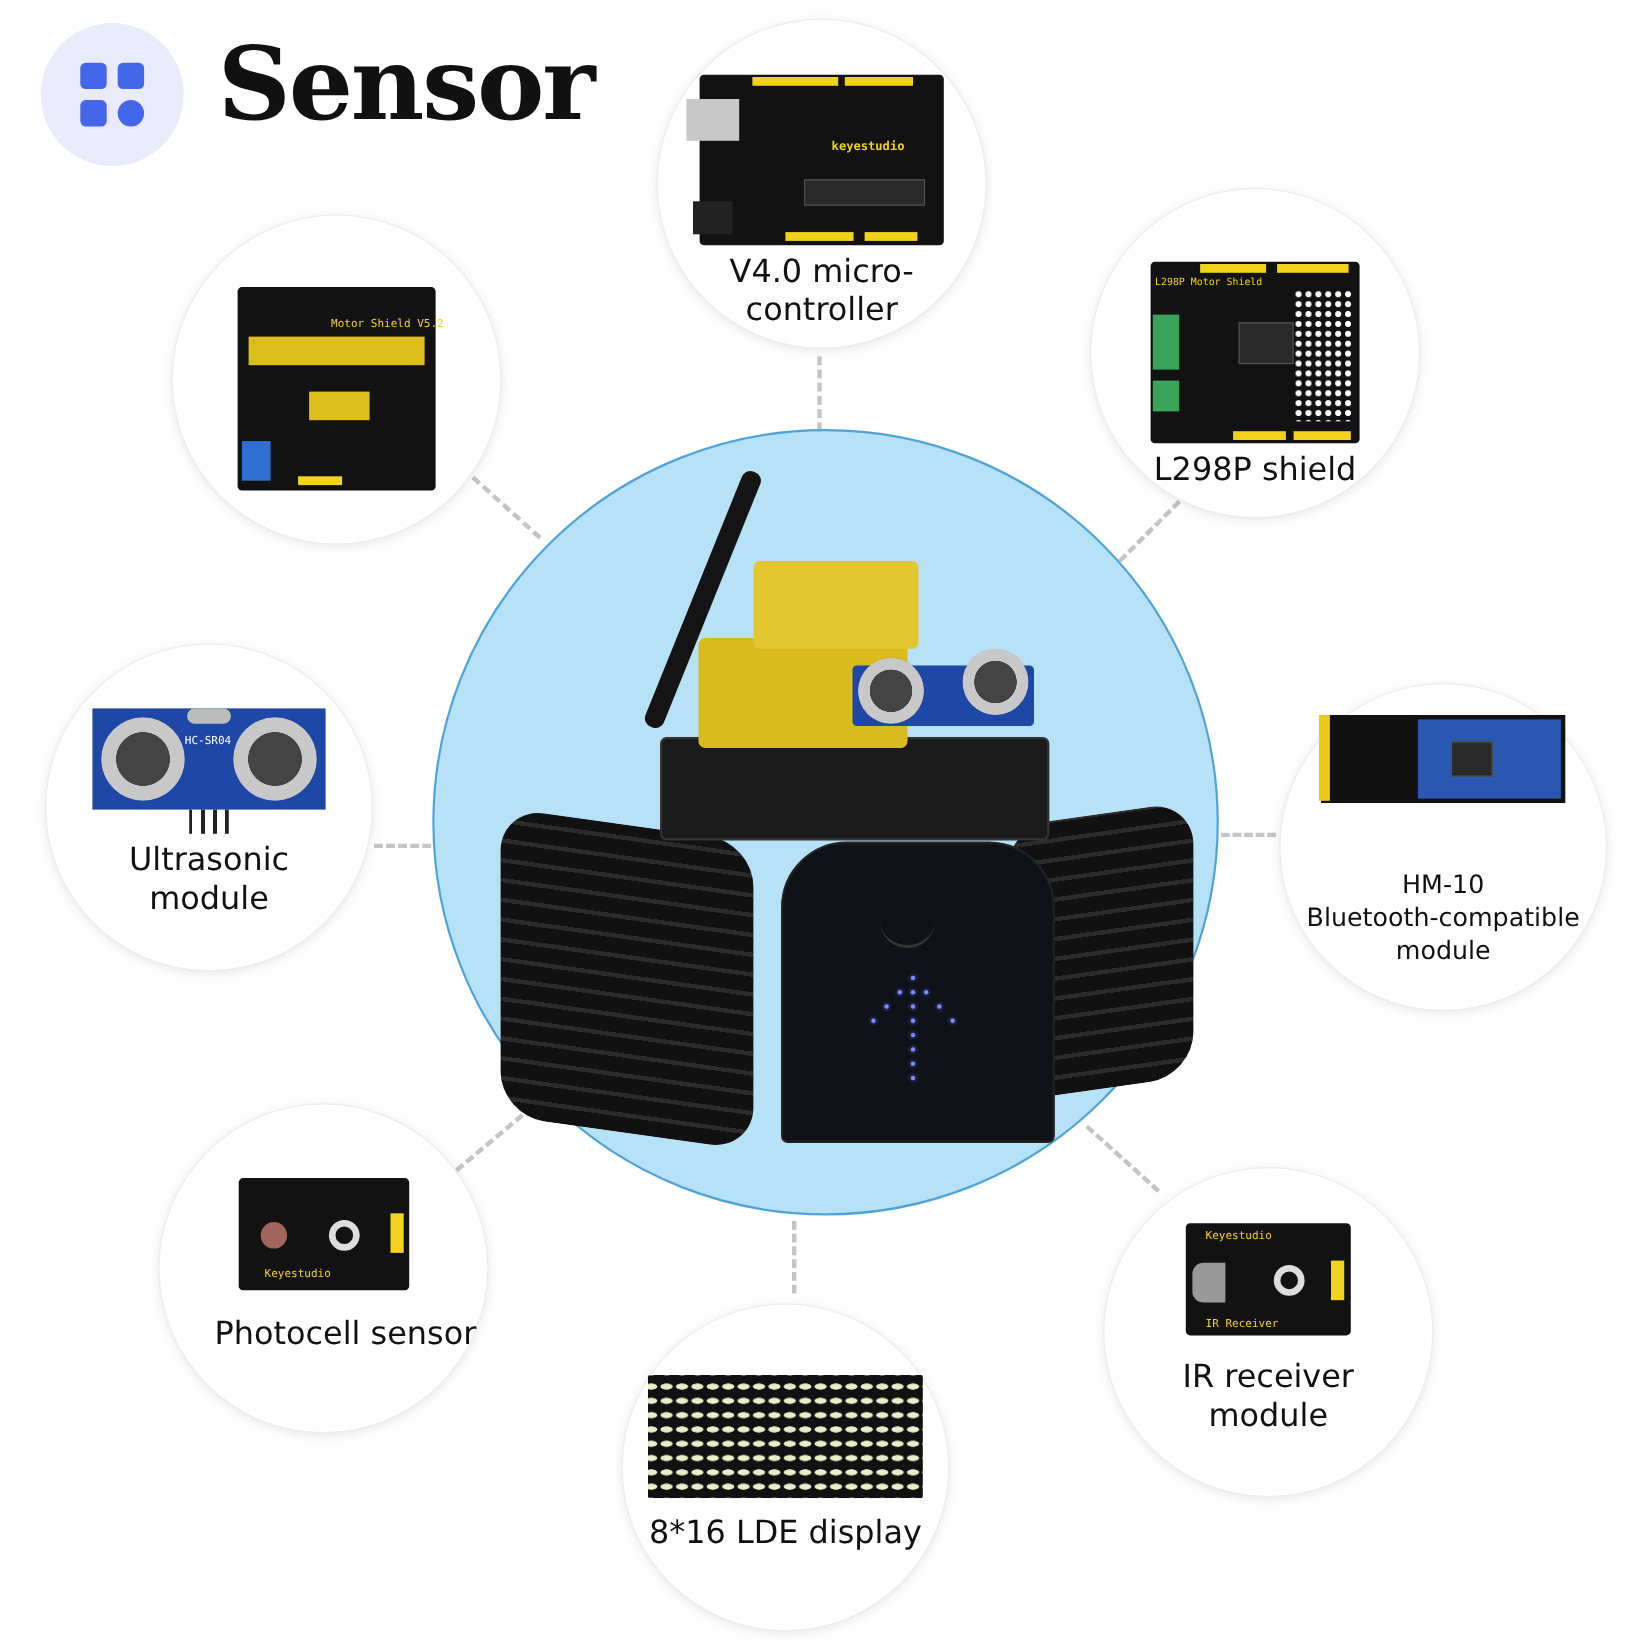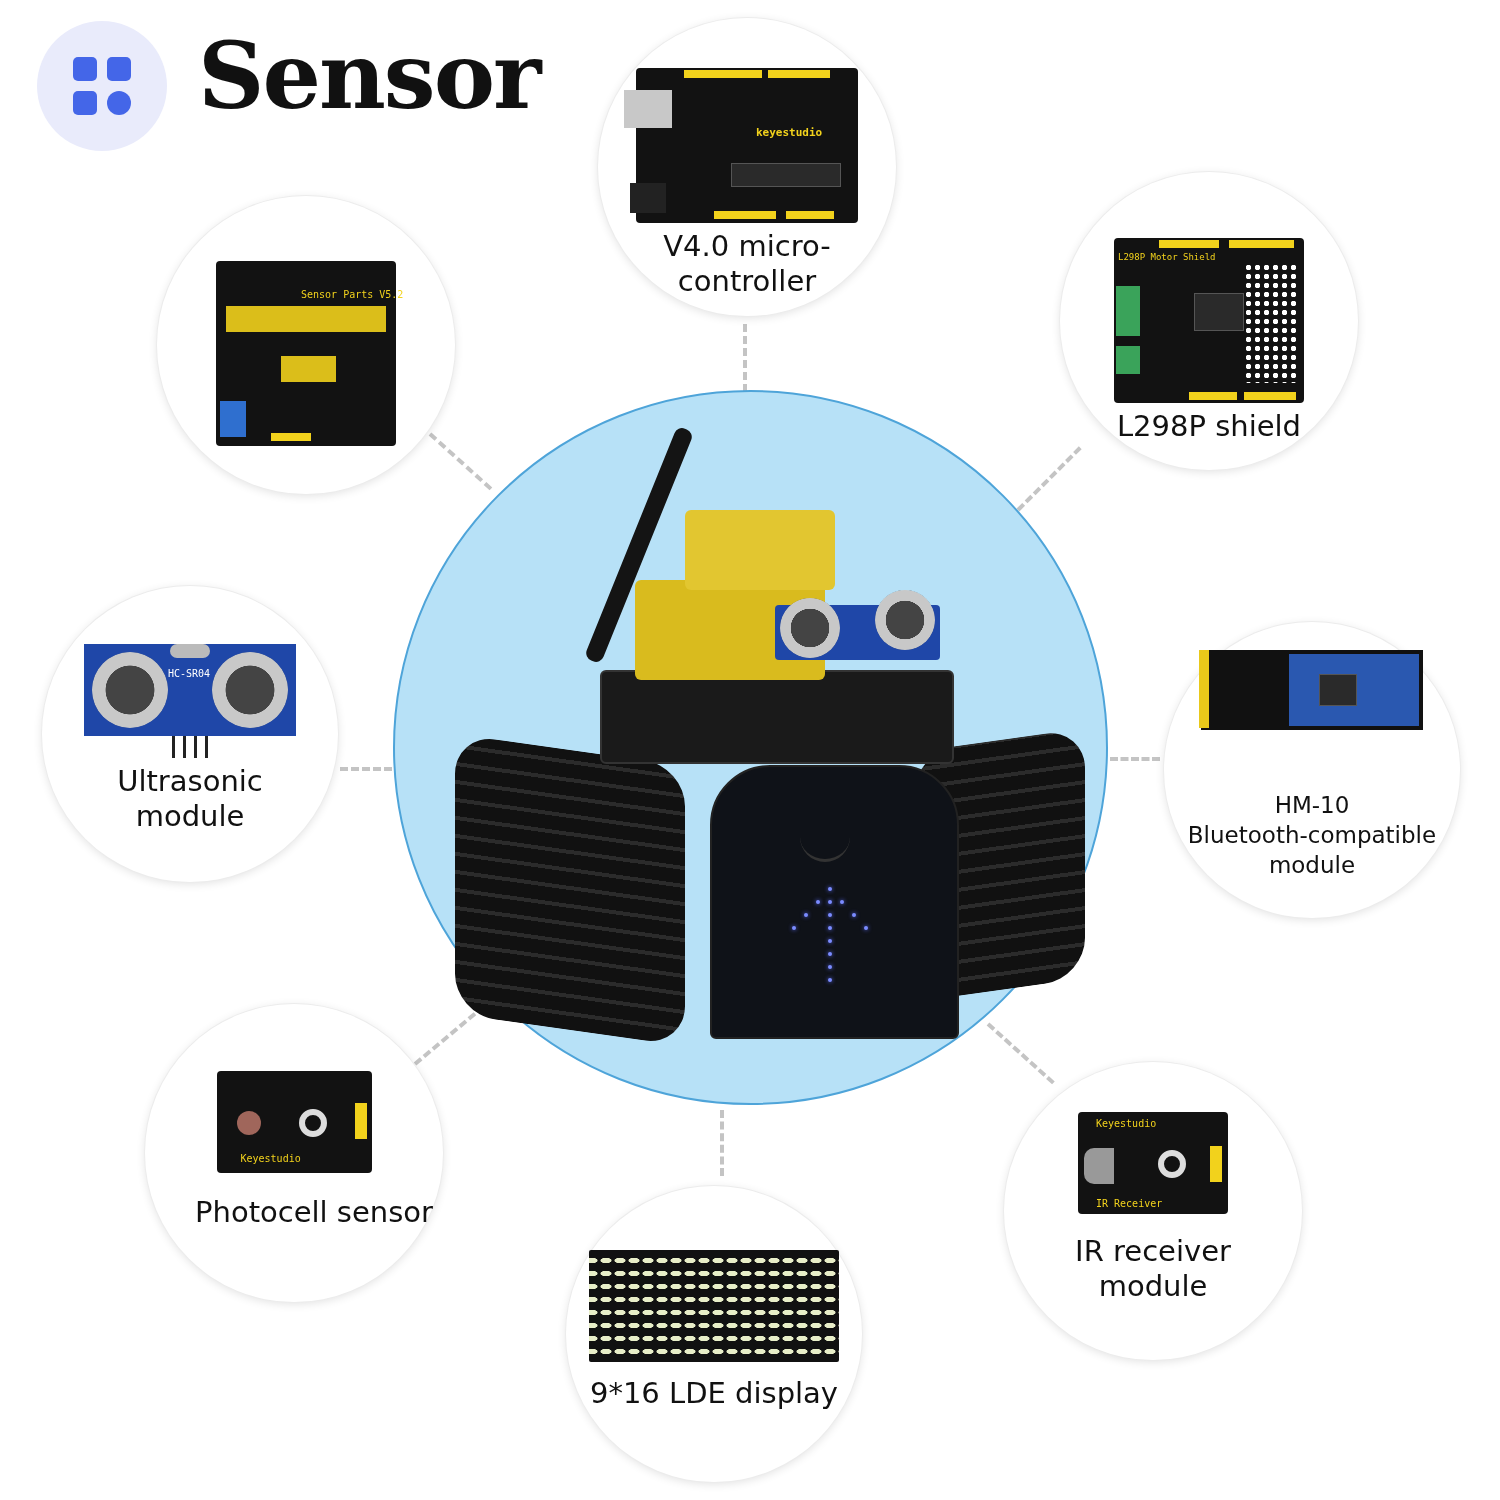--- a/index.html
+++ b/index.html
@@ -117,25 +117,25 @@
     <div>controller</div>
   </div>
 </div>
 
 <div class="part" style="left:157px;top:196px;width:298px;height:298px;">
   <div class="board" style="width:180px;height:185px;margin-top:16px;">
     <div class="pins" style="left:10px;top:45px;width:160px;height:26px;opacity:.9;"></div>
     <div class="pins" style="left:65px;top:95px;width:55px;height:26px;opacity:.9;"></div>
     <div class="pins" style="left:55px;top:172px;width:40px;height:8px;"></div>
     <div style="position:absolute;left:4px;top:140px;width:26px;height:36px;background:#2f6fcf;"></div>
-    <div class="txt-y" style="left:85px;top:28px;font-size:10px;">Sensor Parts V5.2</div>
-  </div>
-</div>
-
-<div class="part" style="left:1060px;top:172px;width:298px;height:298px;">
+    <div class="txt-y" style="left:85px;top:28px;font-size:10px;">Motor Shield V5.2</div>
+  </div>
+</div>
+
+<div class="part" style="left:992px;top:172px;width:298px;height:298px;">
   <div class="board" style="width:190px;height:165px;margin-top:40px;">
     <div class="pins" style="left:45px;top:2px;width:60px;"></div>
     <div class="pins" style="left:115px;top:2px;width:65px;"></div>
     <div class="pins" style="left:75px;bottom:3px;width:48px;"></div>
     <div class="pins" style="left:130px;bottom:3px;width:52px;"></div>
     <div style="position:absolute;left:2px;top:48px;width:24px;height:50px;background:#3aa35a;"></div>
     <div style="position:absolute;left:2px;top:108px;width:24px;height:28px;background:#3aa35a;"></div>
     <div class="chip" style="left:80px;top:55px;width:48px;height:36px;"></div>
     <div style="position:absolute;left:130px;top:25px;width:55px;height:120px;background-image:radial-gradient(circle,#fff 0 2.5px,transparent 3px);background-size:9px 9px;"></div>
     <div class="txt-y" style="left:4px;top:14px;">L298P Motor Shield</div>
@@ -180,21 +180,21 @@
     <div class="txt-y" style="left:24px;top:82px;font-size:10px;">Keyestudio</div>
   </div>
   <div class="label" style="margin-top:22px;margin-left:40px;">
     <div>Photocell sensor</div>
   </div>
 </div>
 
 <div class="part" style="left:566px;top:1186px;width:296px;height:296px;">
   <div class="board" style="width:250px;height:112px;margin-top:-8px;border-radius:2px;background-color:#111;background-image:radial-gradient(ellipse 6px 3px at center,#e8eec8 0 5px,transparent 6px);background-size:14px 13px;background-position:10px 4px;"></div>
   <div class="label" style="margin-top:14px;">
-    <div>9*16 LDE display</div>
+    <div>8*16 LDE display</div>
   </div>
 </div>
 
 <div class="part" style="left:1004px;top:1062px;width:298px;height:298px;">
   <div class="board" style="width:150px;height:102px;margin-top:-6px;">
     <div style="position:absolute;left:6px;top:36px;width:30px;height:36px;background:#999;border-radius:10px 0 0 10px;"></div>
     <div style="position:absolute;left:80px;top:38px;width:28px;height:28px;border-radius:50%;border:6px solid #ddd;box-sizing:border-box;"></div>
     <div class="pins" style="left:132px;top:34px;width:12px;height:36px;"></div>
     <div class="txt-y" style="left:18px;top:6px;font-size:10px;">Keyestudio</div>
     <div class="txt-y" style="left:18px;top:86px;font-size:10px;">IR Receiver</div>

